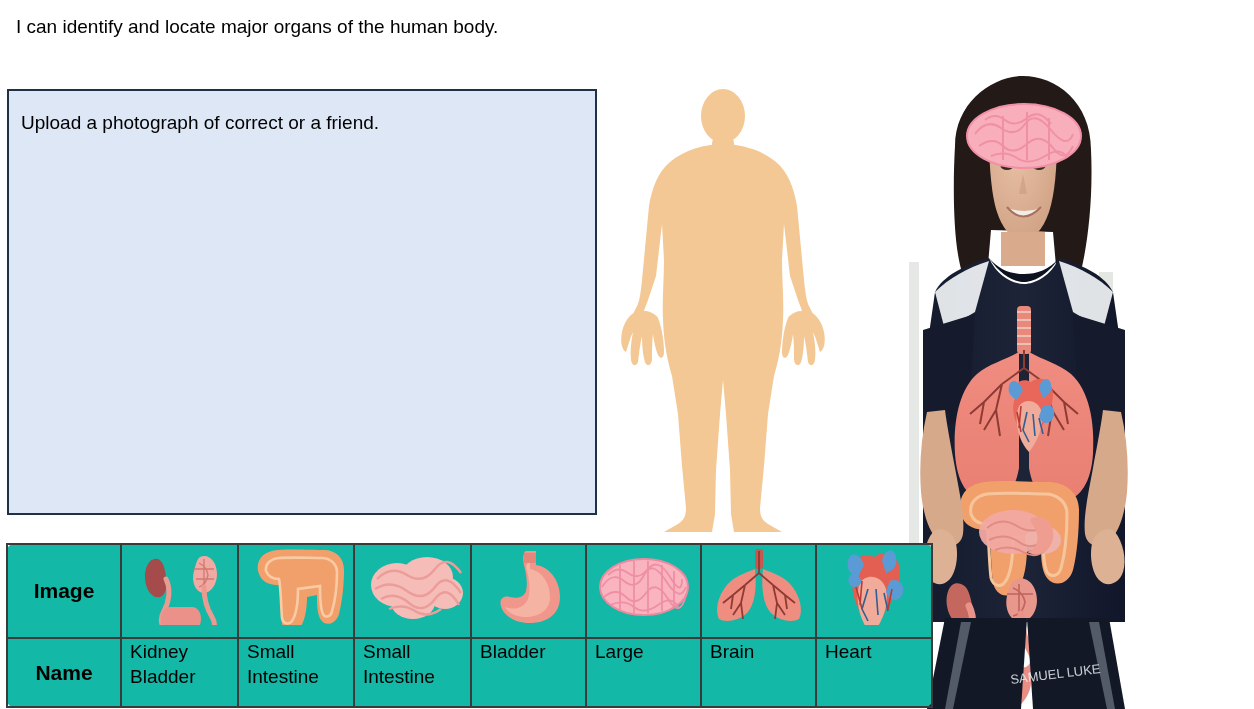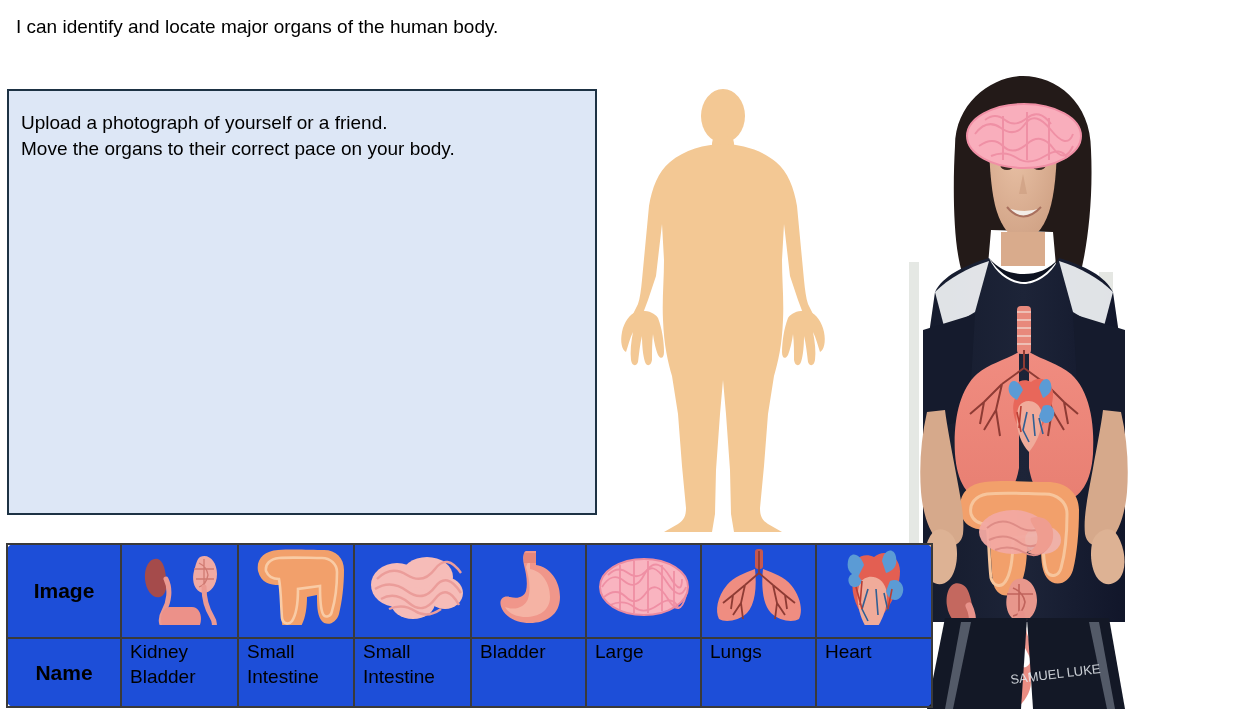--- a/index.html
+++ b/index.html
@@ -57,21 +57,21 @@
     overflow:hidden;
   }
 
   
   #organ-table{
     position:absolute;
     left:6px;top:543px;
     width:925px;height:159px;
     border-collapse:collapse;
     table-layout:fixed;
-    background:#1d4ed8;
+    background:#14b8a6;
     border-radius:10px;
   }
   #organ-table td{
     border:2px solid #3a3a3a;
     padding:0;
     vertical-align:top;
   }
   #organ-table .rowlabel{
     font-weight:bold;
     font-size:21px;
@@ -104,22 +104,21 @@
 </style>
 </head>
 <body>
 
 <div class="stage">
 
   <div class="heading" id="objective-text">I can identify and locate major organs of the human body.</div>
 
 
   <div id="instruction-box">
-    <div class="line first">Upload a photograph of yourself or a friend.</div>
-    <div class="line">Move the organs to their correct pace on your body.</div>
+    <div class="line first">Upload a photograph of correct or a friend.</div>
   </div>
 
   <div id="body-silhouette">
     <svg viewBox="0 0 222 452" width="222" height="452" aria-hidden="true">
       <g fill="#f3c894">
 
         <ellipse cx="111" cy="32" rx="22" ry="27"></ellipse>
 
         <rect x="100" y="52" width="22" height="22" rx="7"></rect>
 
@@ -514,21 +513,21 @@
 
         <td>
           <div class="cellname">Bladder</div>
         </td>
 
         <td>
           <div class="cellname">Large</div>
         </td>
 
         <td>
-          <div class="cellname">Lungs</div>
+          <div class="cellname">Brain</div>
         </td>
 
         <td>
           <div class="cellname">Heart</div>
         </td>
       </tr>
     </tbody>
   </table>
 
 </div>

